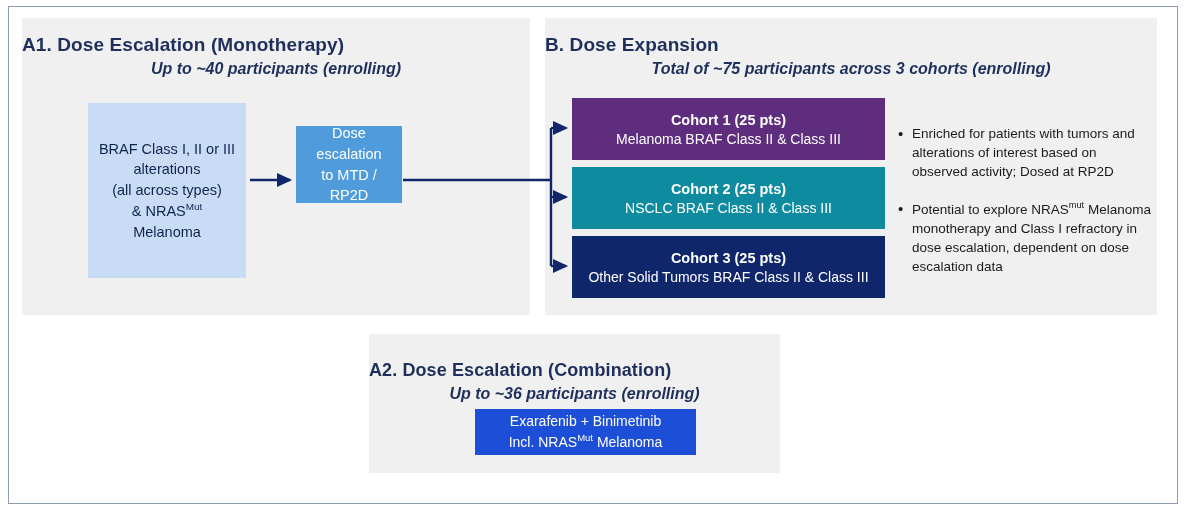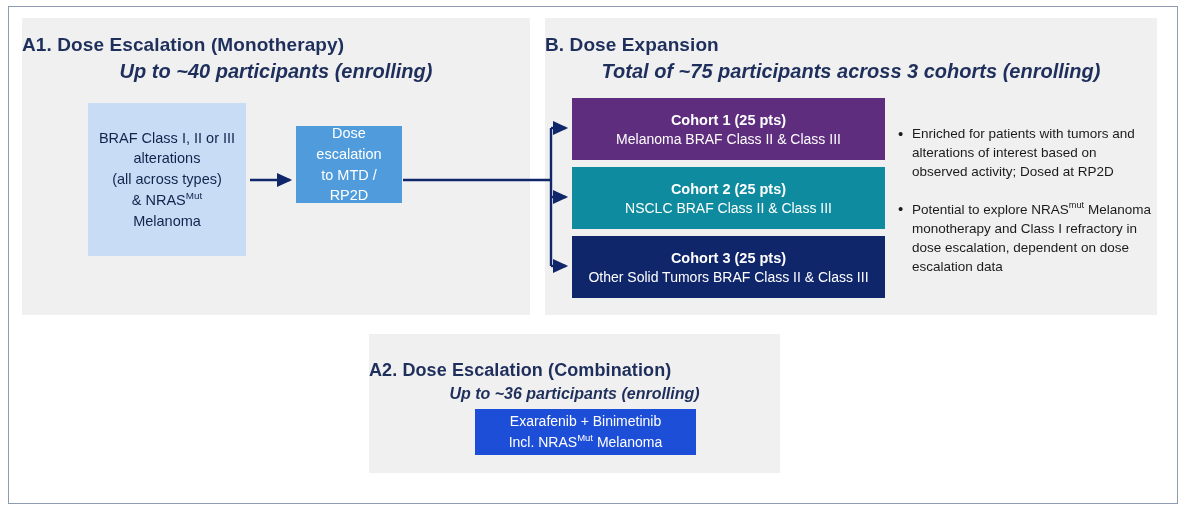--- a/index.html
+++ b/index.html
@@ -43,33 +43,33 @@
     color: #1f2f5c;
     font-size: 19px;
     letter-spacing: 0.1px;
     margin-top: 16px;
   }
   .panel-sub {
     text-align: center;
     font-weight: bold;
     font-style: italic;
     color: #1f2f5c;
-    font-size: 20px;
+    font-size: 16px;
     margin-top: 4px;
   }
   .panel-a2 .panel-title { font-size: 18px; margin-top: 26px; }
   .panel-a2 .panel-sub { font-size: 16px; }
 
   
   .box-braf {
     position: absolute;
     left: 88px;
     top: 103px;
     width: 158px;
-    height: 153px;
+    height: 175px;
     background: #c9dcf6;
     display: flex;
     align-items: center;
     justify-content: center;
     text-align: center;
     color: #10244c;
     font-size: 14.5px;
     line-height: 1.42;
     box-sizing: border-box;
     padding: 4px;

